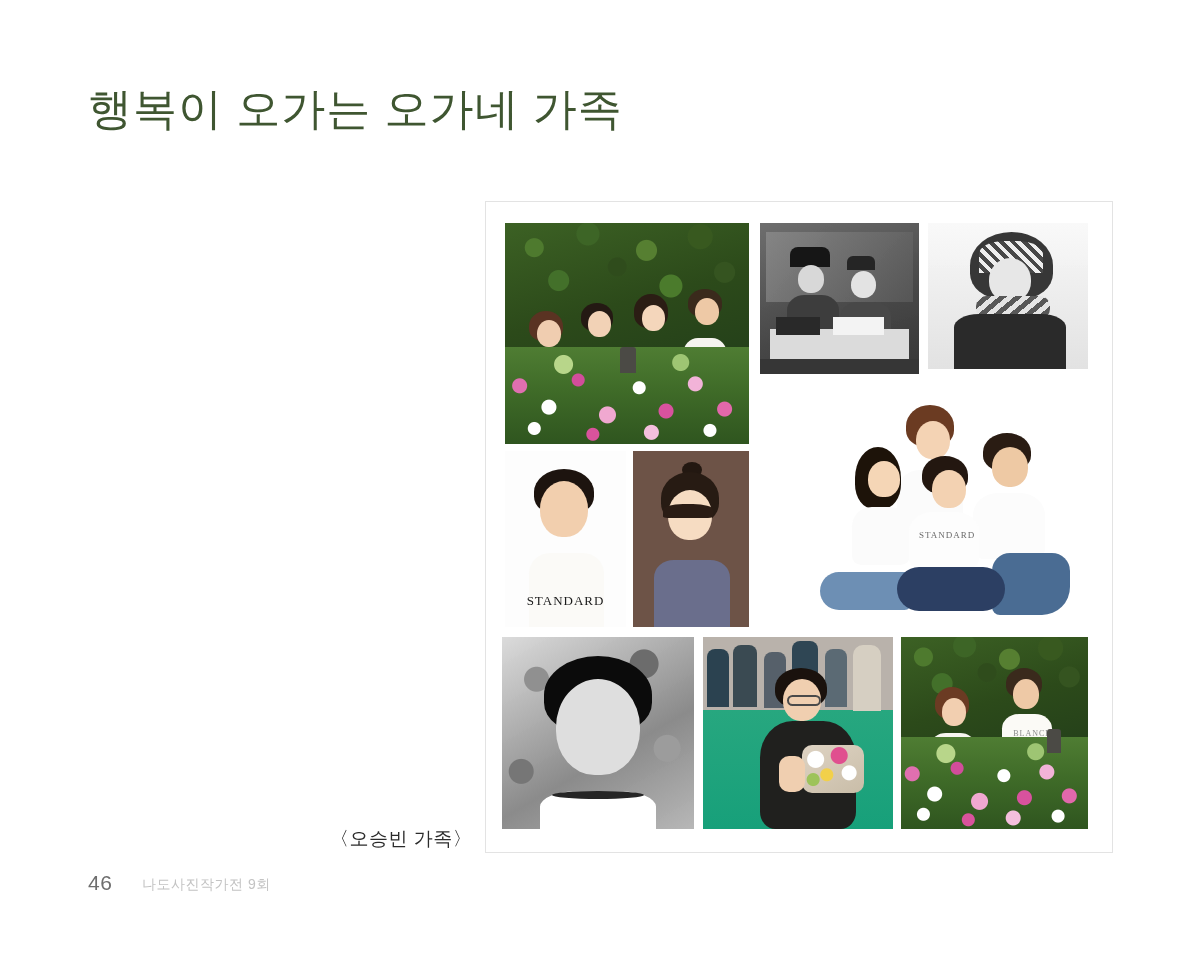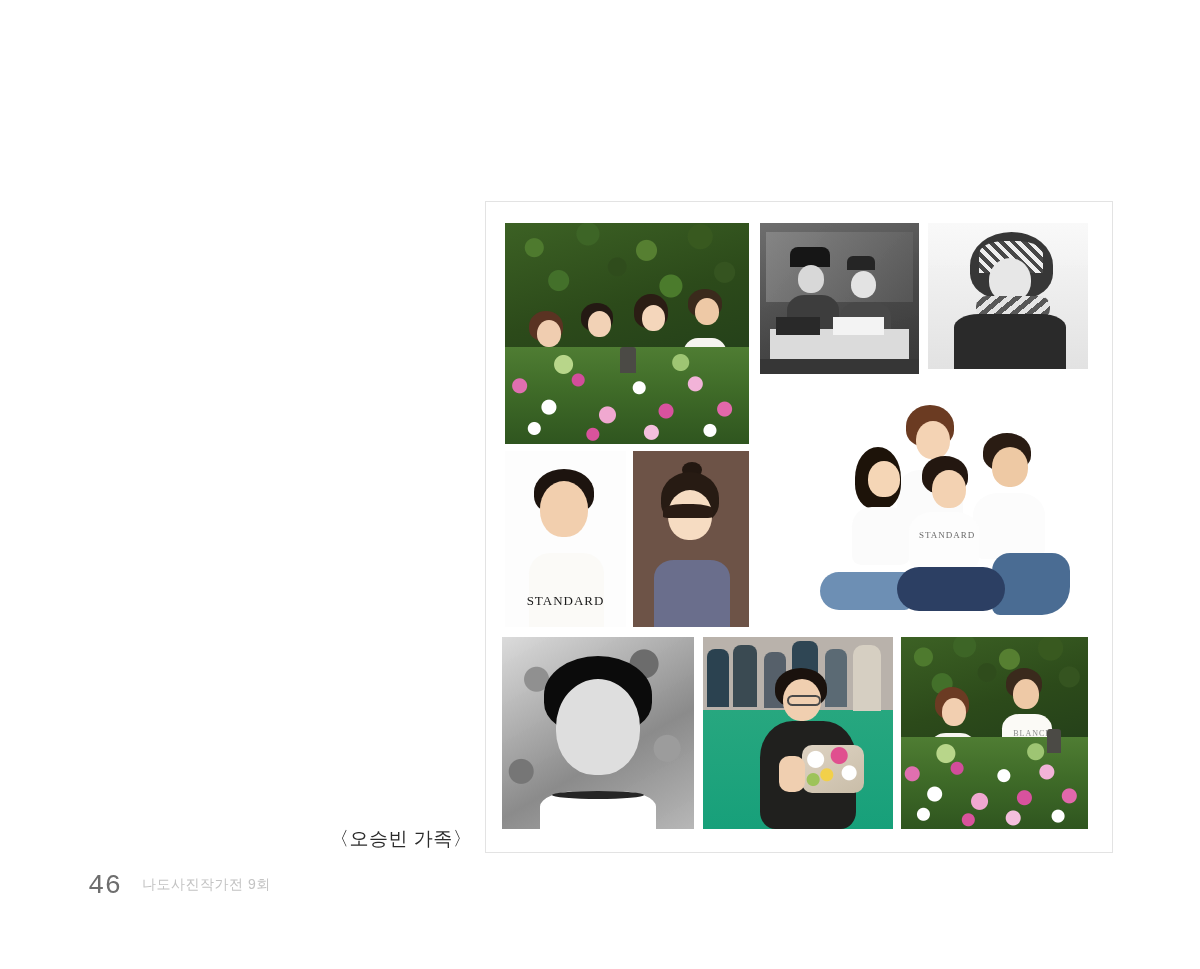--- a/index.html
+++ b/index.html
@@ -108,40 +108,40 @@
     color: #2b2b2b;
     letter-spacing: 0.5px;
     white-space: nowrap;
   }
 
   
   .footer-pageno {
     position: absolute;
     left: 88px;
     top: 871px;
-    font-size: 27px;
+    font-size: 21px;
     color: #6e6e6e;
     letter-spacing: 0.5px;
-    font-family: Liberation Mono, monospace;
   }
   .footer-label {
     position: absolute;
     left: 142px;
     top: 876px;
     font-size: 14px;
     color: #c3c3c3;
     letter-spacing: 0.5px;
     white-space: nowrap;
   }
 </style>
 </head>
 <body>
 
 <div class="page">
 
+  <h1 class="page-title">행복이 오가는 오가네 가족</h1>
 
   <div class="photo-panel">
 
     <div class="photo" style="left:19px; top:21px; width:244px; height:221px;">
       <div class="scene">
         <div class="foliage" style="bottom:38%;"></div>
 
         <div class="hair" style="left:10%;  top:40%; width:34px; height:30px; background:#5a3322;"></div>
         <div class="head" style="left:13%;  top:44%; width:24px; height:27px; background:#f0cdb0;"></div>
         <div class="torso" style="left:8%;  top:62%; width:42px; height:40px; background:#f6f4ef;"></div>

